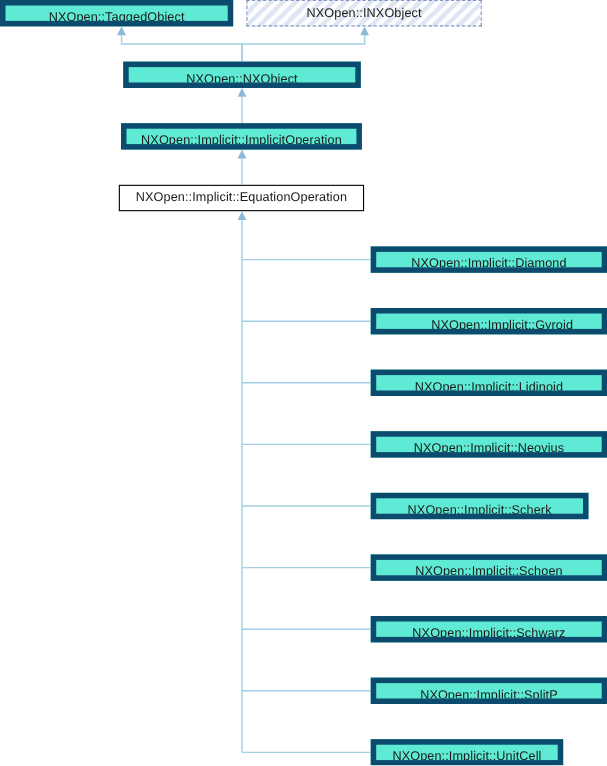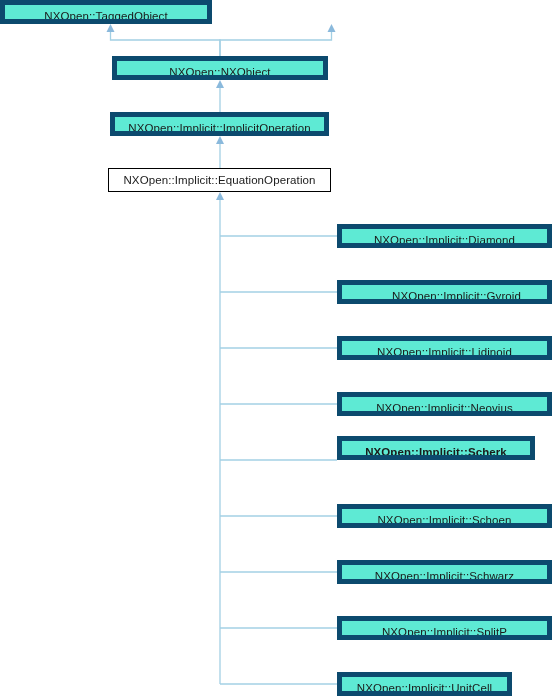--- a/index.html
+++ b/index.html
@@ -101,20 +101,23 @@
     <path class="edge-line" d="M 220 516 L 337 516"></path>
     <path class="edge-line" d="M 220 572 L 337 572"></path>
     <path class="edge-line" d="M 220 628 L 337 628"></path>
     <path class="edge-line" d="M 220 684 L 337 684"></path>
   </svg>
 
   <div class="node" style="left:0px; top:0px; width:212px;">
     <span class="label">NXOpen::TaggedObject</span>
   </div>
 
+  <div class="node abstract" style="left:224px; top:0px; width:214px;">
+    <span class="label">NXOpen::INXObject</span>
+  </div>
 
   <div class="node" style="left:112px; top:56px; width:216px;">
     <span class="label">NXOpen::NXObject</span>
   </div>
 
   <div class="node" style="left:110px; top:112px; width:219px;">
     <span class="label">NXOpen::Implicit::ImplicitOperation</span>
   </div>
 
   <div class="node current" style="left:108px; top:168px; width:223px;">
@@ -130,21 +133,21 @@
   </div>
 
   <div class="node" style="left:337px; top:336px; width:215px;">
     <span class="label">NXOpen::Implicit::Lidinoid</span>
   </div>
 
   <div class="node" style="left:337px; top:392px; width:215px;">
     <span class="label">NXOpen::Implicit::Neovius</span>
   </div>
 
-  <div class="node" style="left:337px; top:436px; width:198px;font-weight:bold;">
+  <div class="node" style="left:337px; top:448px; width:198px;">
     <span class="label">NXOpen::Implicit::Scherk</span>
   </div>
 
   <div class="node" style="left:337px; top:504px; width:215px;text-align:center;">
     <span class="label">NXOpen::Implicit::Schoen</span>
   </div>
 
   <div class="node" style="left:337px; top:560px; width:215px;">
     <span class="label">NXOpen::Implicit::Schwarz</span>
   </div>

